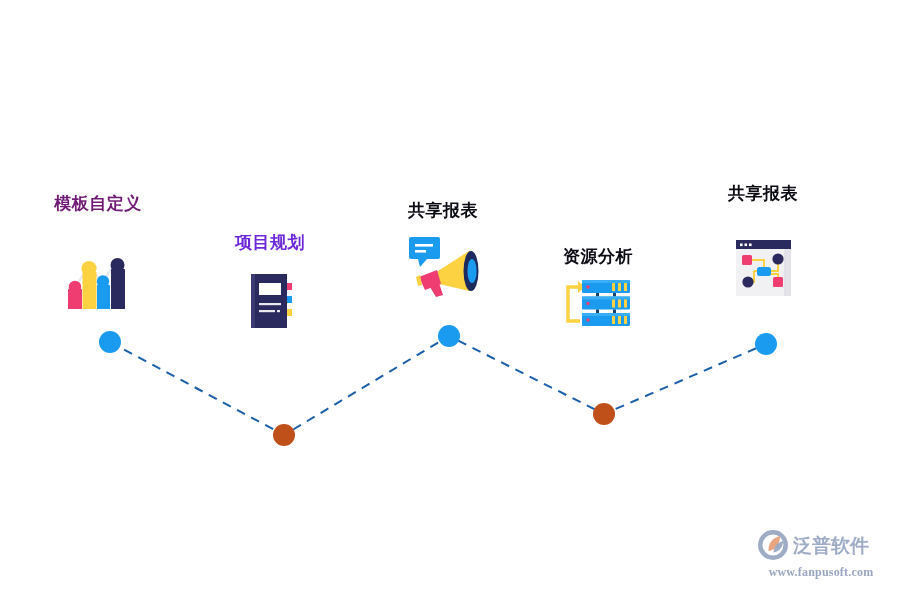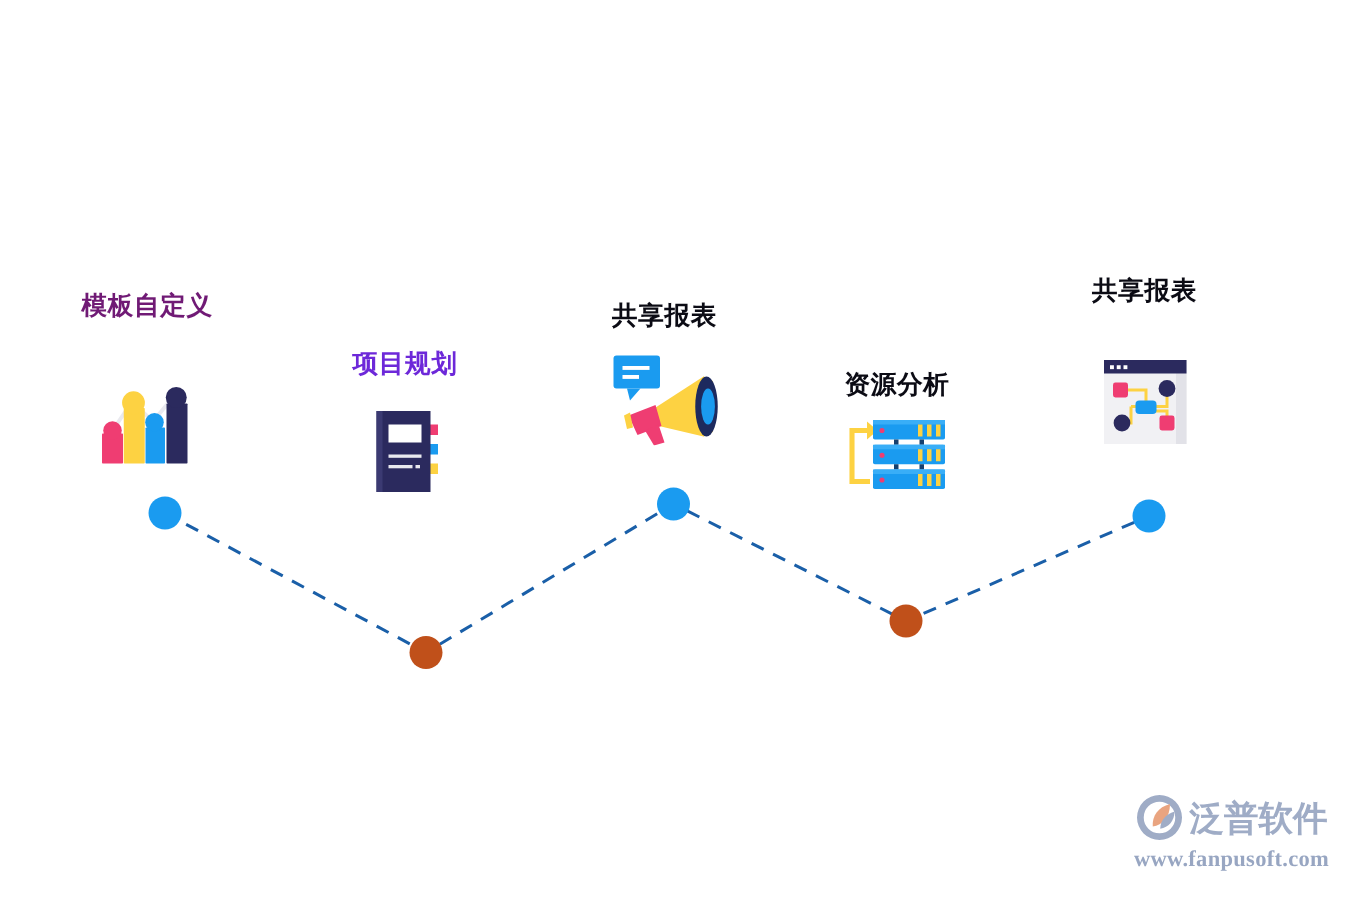--- a/index.html
+++ b/index.html
@@ -56,30 +56,30 @@
     align-items: center;
     height: 38px;
   }
   #watermark .wm-mark {
     width: 34px;
     height: 34px;
     flex: none;
     margin-right: 3px;
   }
   #watermark .wm-text {
-    font-size: 23px;
+    font-size: 19px;
     font-weight: bold;
     color: #9aa8c4;
     line-height: 1;
     letter-spacing: 0px;
     white-space: nowrap;
   }
   #watermark .wm-url {
     font-family: "Liberation Serif", "DejaVu Serif", serif;
-    font-size: 15px;
+    font-size: 12px;
     font-weight: bold;
     color: #93a2bf;
     text-align: center;
     letter-spacing: 0.2px;
     margin-top: 1px;
     white-space: nowrap;
   }
 </style>
 </head>
 <body style="background: rgb(255, 255, 255);">

